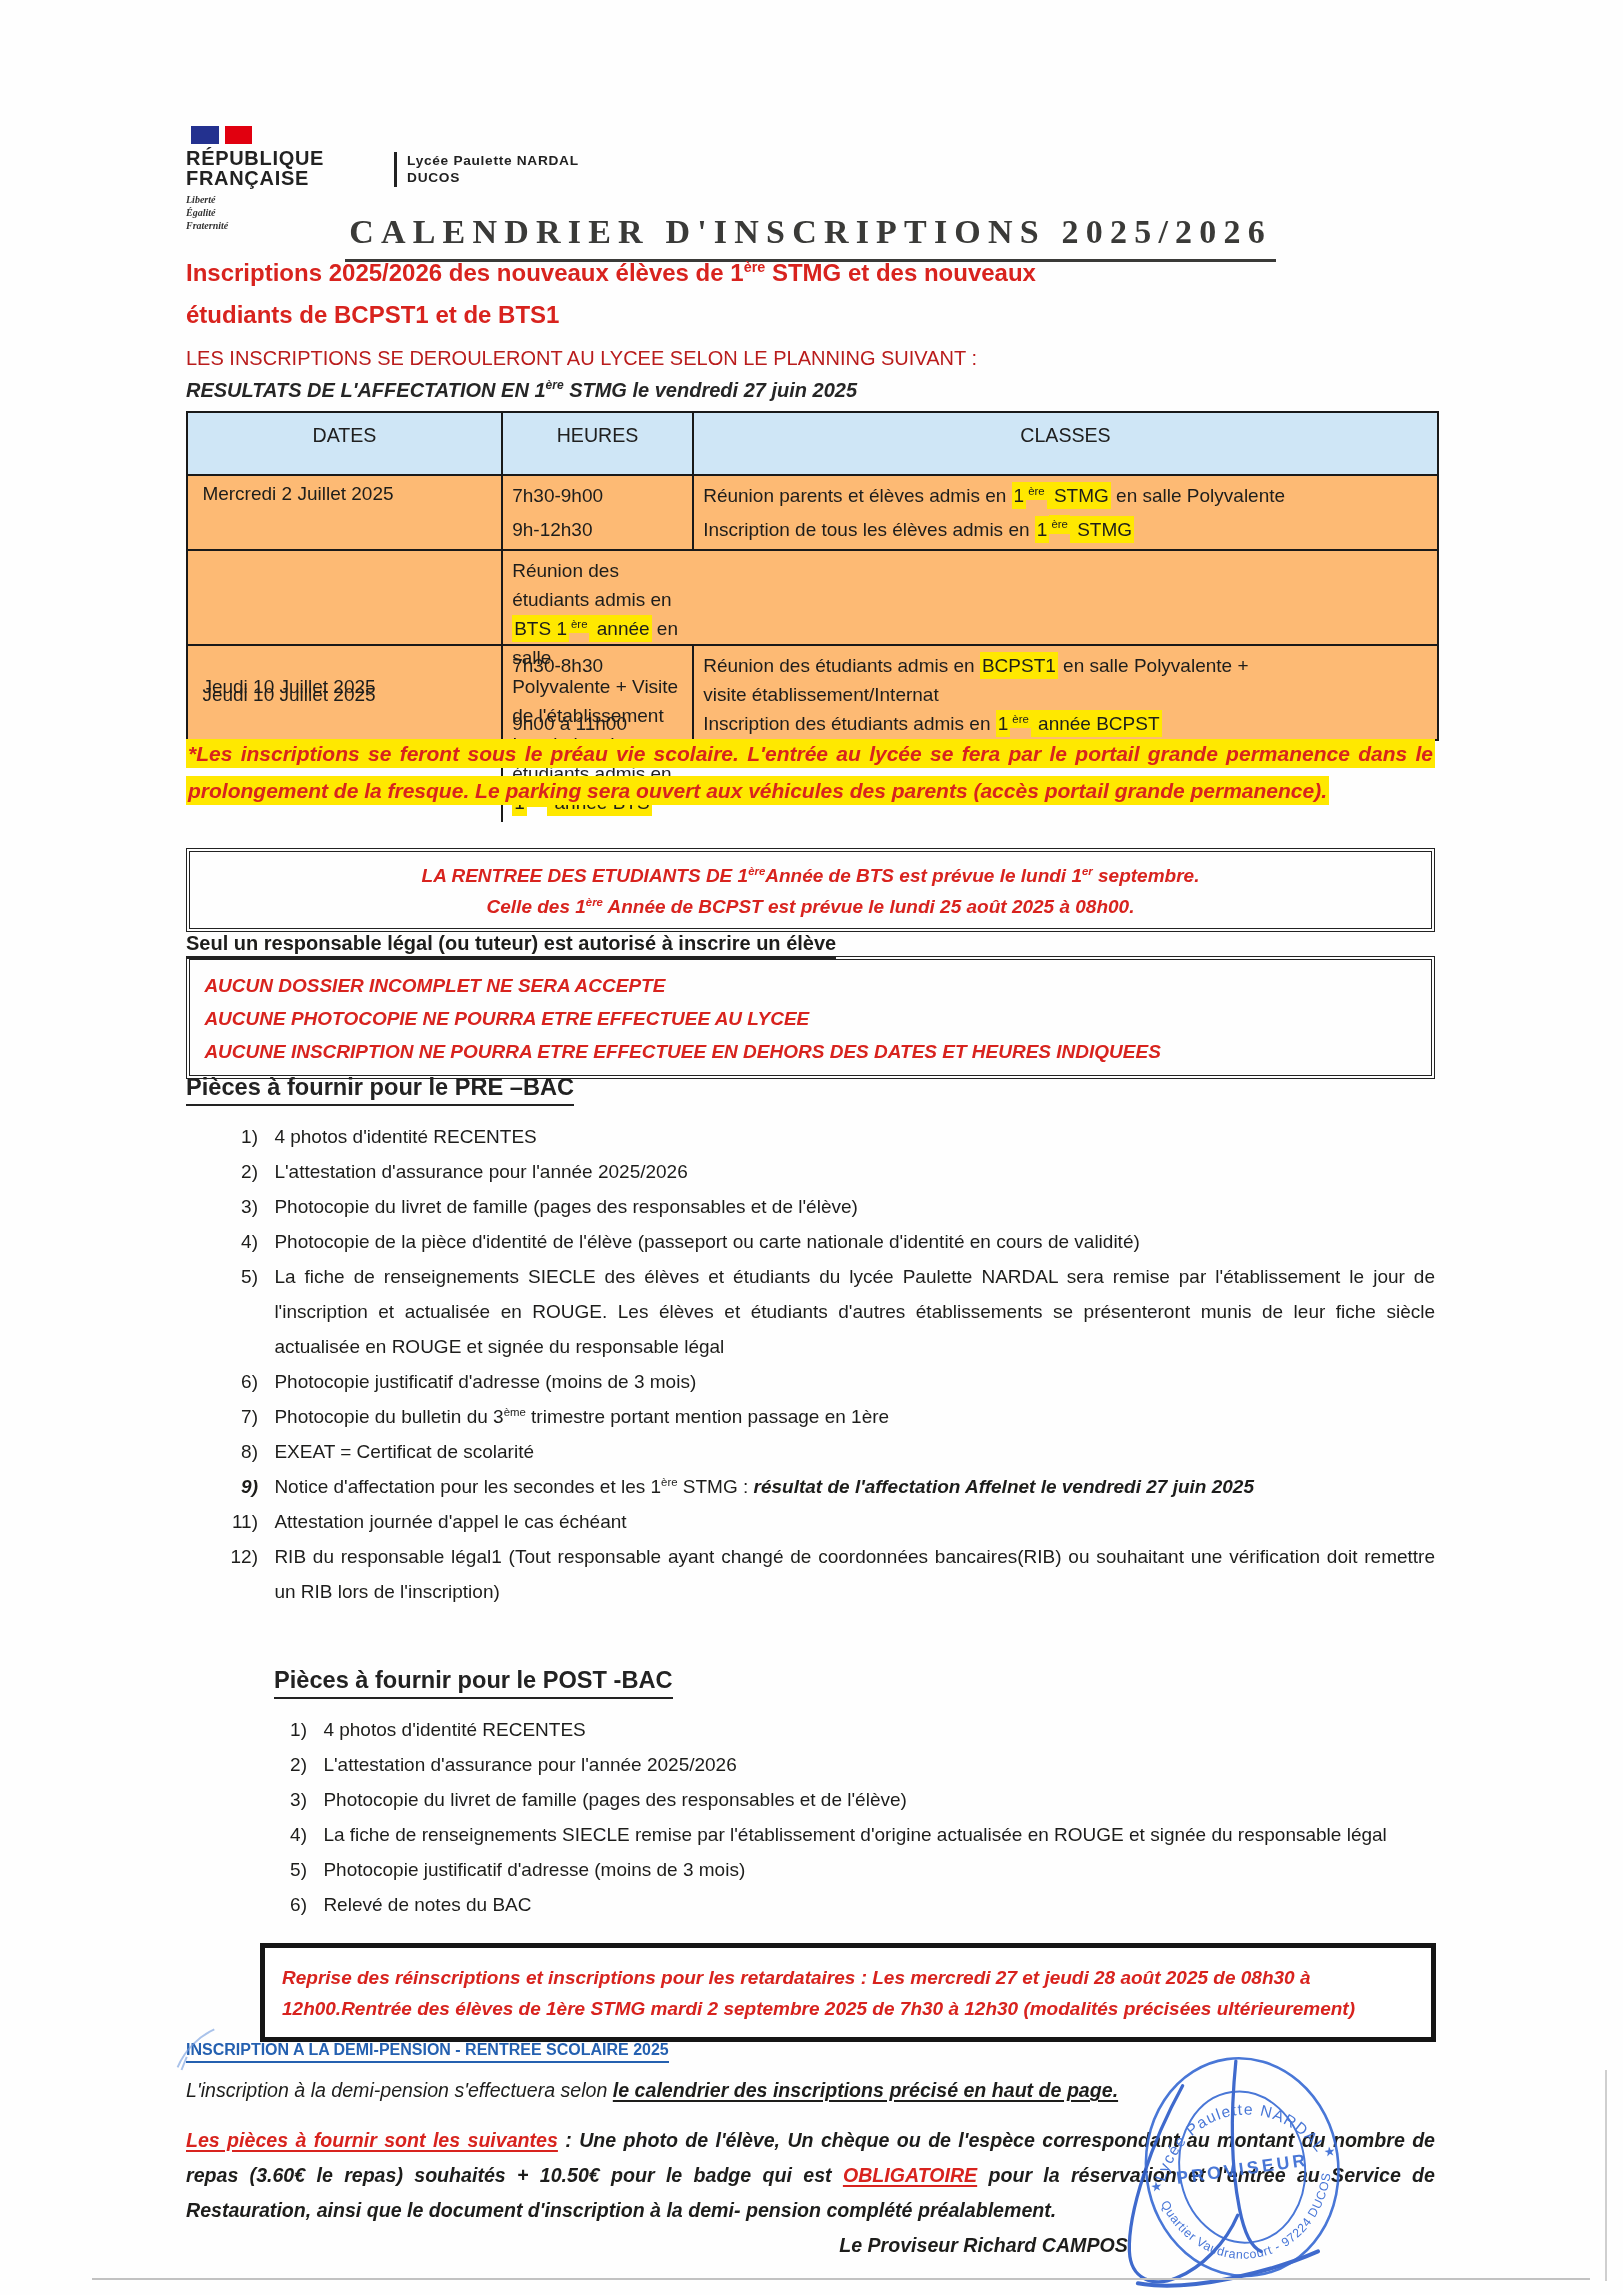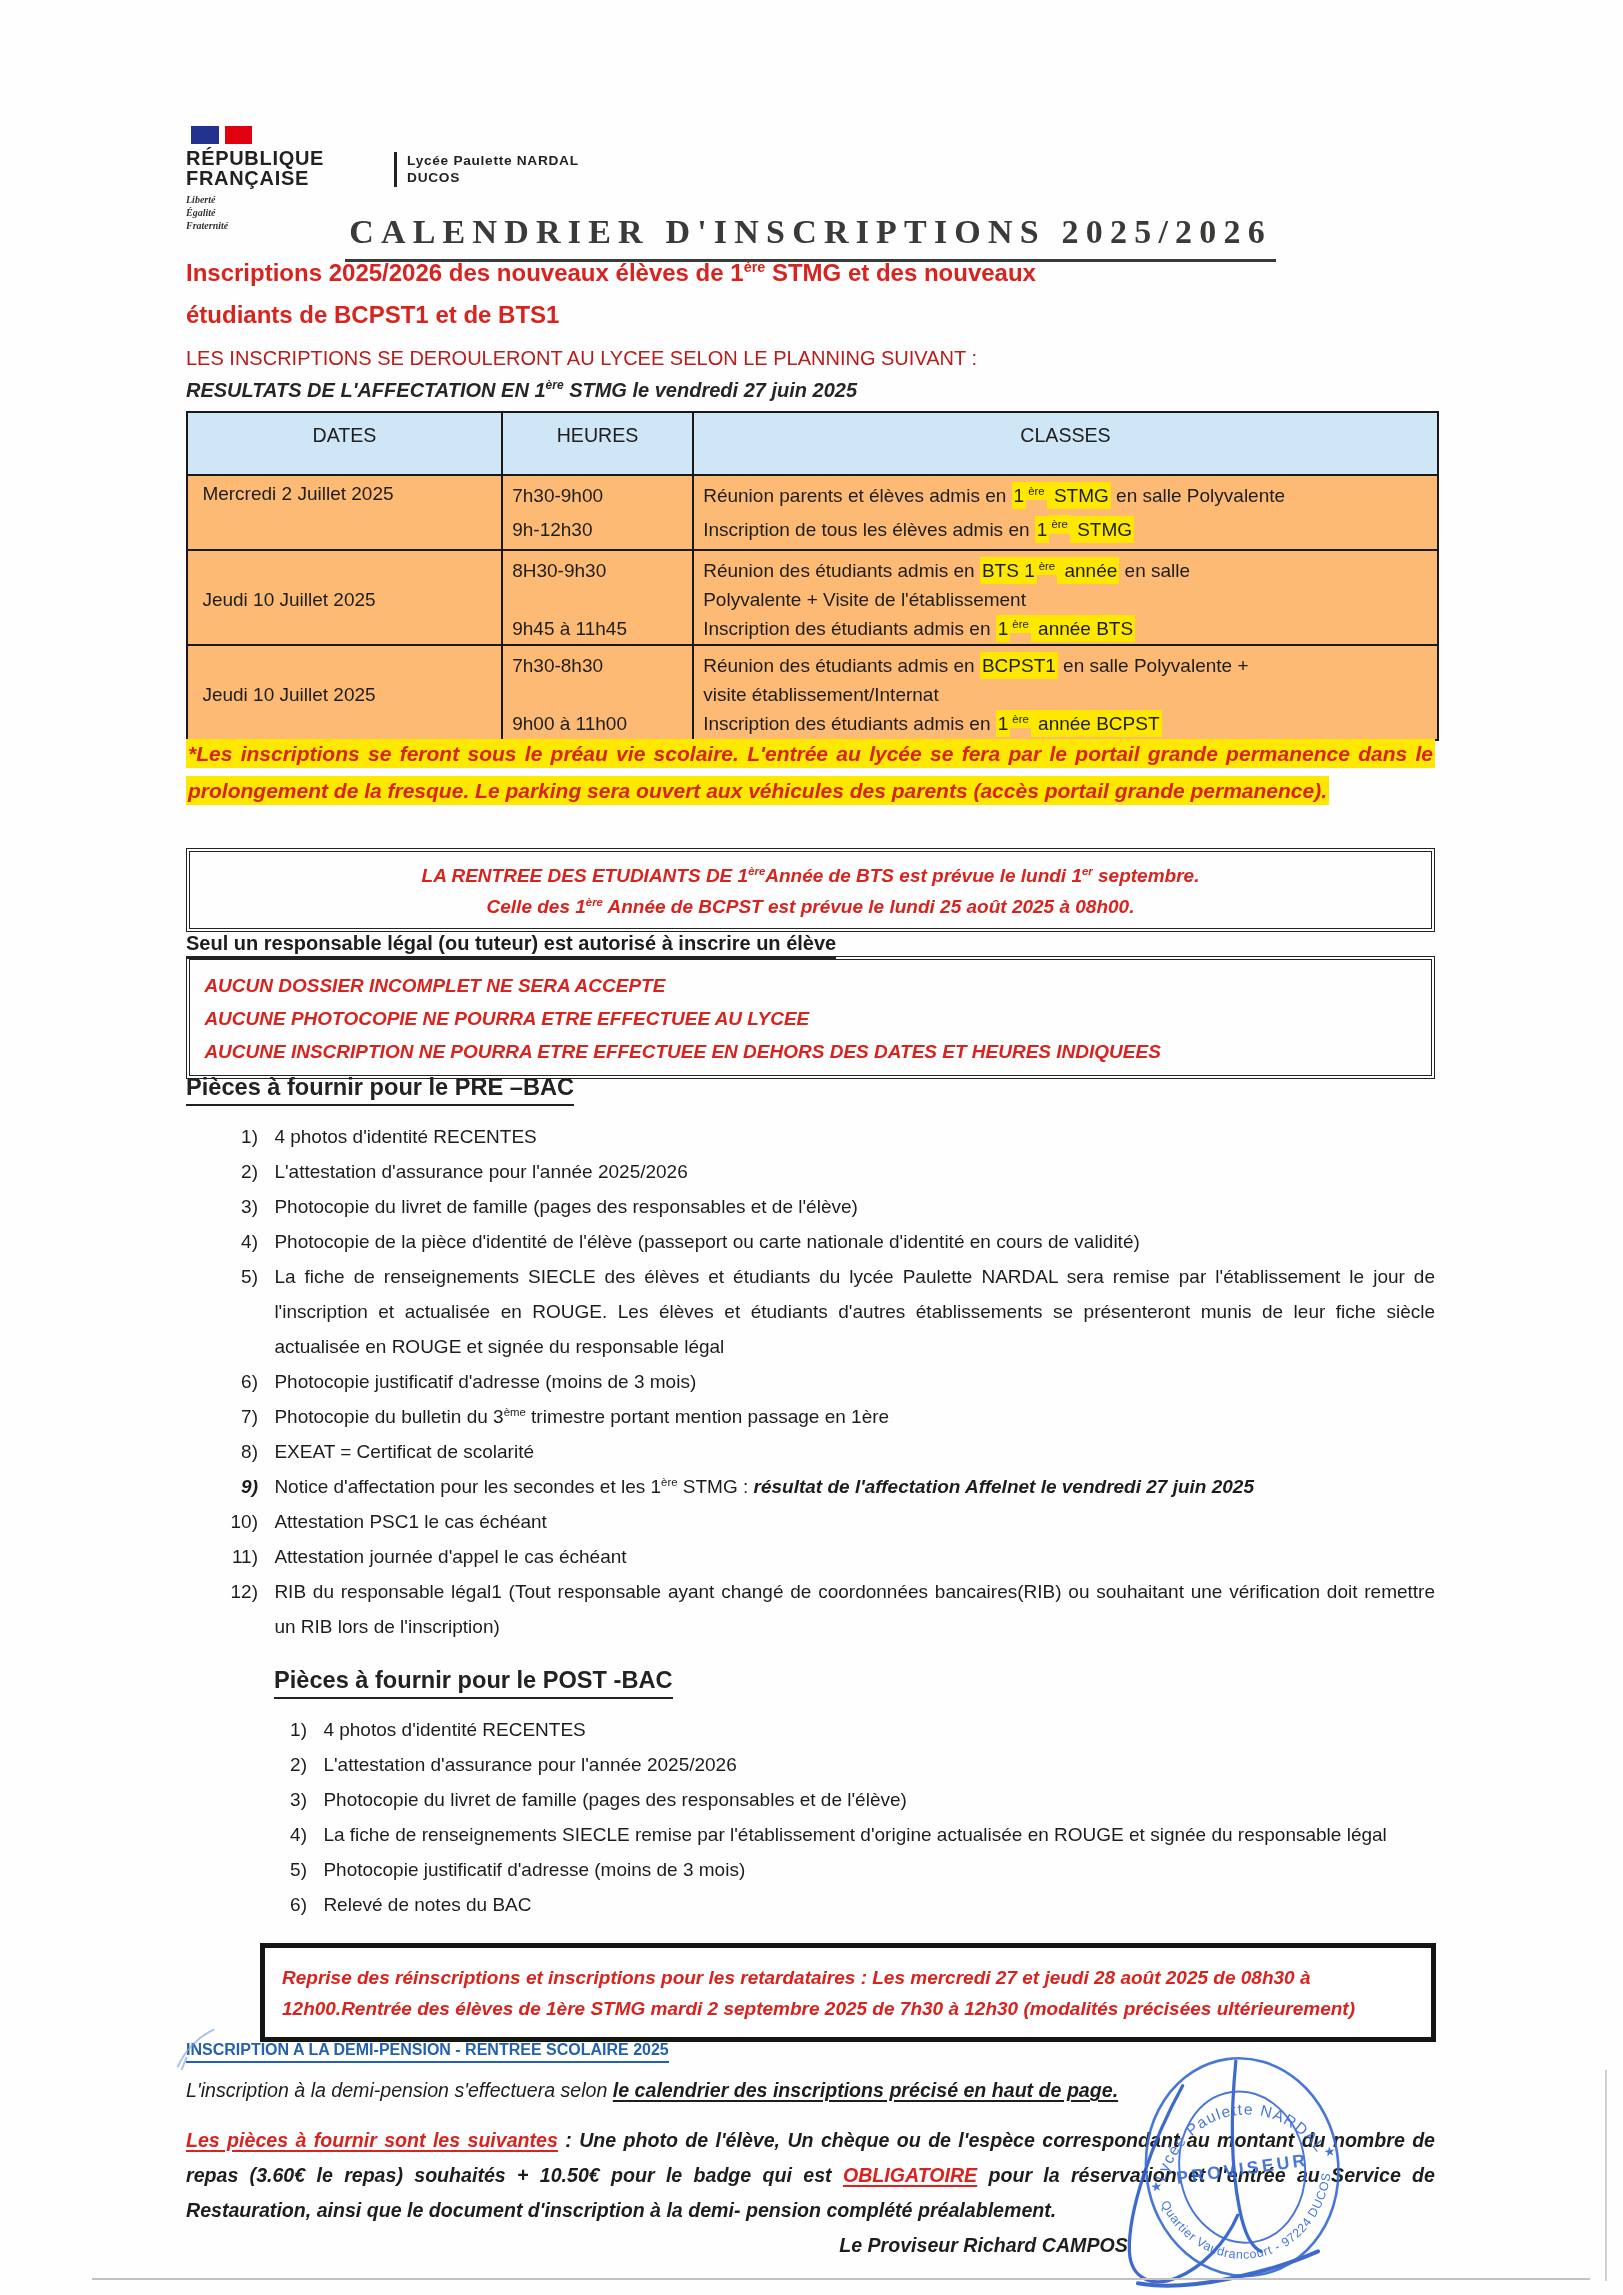--- a/index.html
+++ b/index.html
@@ -146,25 +146,20 @@
         <div>9h-12h30</div>
       </div>
       <div class="cell c-classes">
         <div><span>Réunion parents et élèves admis en </span><span class="hl">1</span><span class="hl sup">ère</span><span class="hl"> STMG</span><span> en salle Polyvalente</span></div>
         <div><span>Inscription de tous les élèves admis en </span><span class="hl">1</span><span class="hl sup">ère</span><span class="hl"> STMG</span></div>
       </div>
     </div>
 
     <div class="tgrid trow r2">
       <div class="cell c-date">Jeudi 10 Juillet 2025</div>
-      <div class="cell c-hours">
-        <div>8H30-9h30</div>
-        <div class="spacer"></div>
-        <div>9h45 à 11h45</div>
-      </div>
       <div class="cell c-classes">
         <div><span>Réunion des étudiants admis en </span><span class="hl">BTS 1</span><span class="hl sup">ère</span><span class="hl"> année</span><span> en salle</span></div>
         <div><span>Polyvalente + Visite de l'établissement</span></div>
         <div class="spacer"></div>
         <div><span>Inscription des étudiants admis en </span><span class="hl">1</span><span class="hl sup">ère</span><span class="hl"> année BTS</span></div>
       </div>
     </div>
 
     <div class="tgrid trow r3">
       <div class="cell c-date">Jeudi 10 Juillet 2025</div>
@@ -230,24 +225,20 @@
           <div class="num">7)</div>
           <div class="nbody"><span>Photocopie du bulletin du 3</span><span class="sup">ème</span><span> trimestre portant mention passage en 1ère</span></div>
         </div>
       <div class="nitem">
           <div class="num">8)</div>
           <div class="nbody"><span>EXEAT = Certificat de scolarité</span></div>
         </div>
       <div class="nitem">
           <div class="num i b">9)</div>
           <div class="nbody"><span>Notice d'affectation pour les secondes et les 1</span><span class="sup">ère</span><span> STMG : </span><span class="b i">résultat de l'affectation Affelnet le vendredi 27 juin 2025</span></div>
-        </div>
-      <div class="nitem">
-          <div class="num">10)</div>
-          <div class="nbody"><span>Attestation PSC1 le cas échéant</span></div>
         </div>
       <div class="nitem">
           <div class="num">11)</div>
           <div class="nbody"><span>Attestation journée d'appel le cas échéant</span></div>
         </div>
       <div class="nitem">
           <div class="num">12)</div>
           <div class="nbody"><span>RIB du responsable légal1 (Tout responsable ayant changé de coordonnées bancaires(RIB) ou souhaitant une vérification doit remettre un RIB lors de l'inscription)</span></div>
         </div>
     </div>

